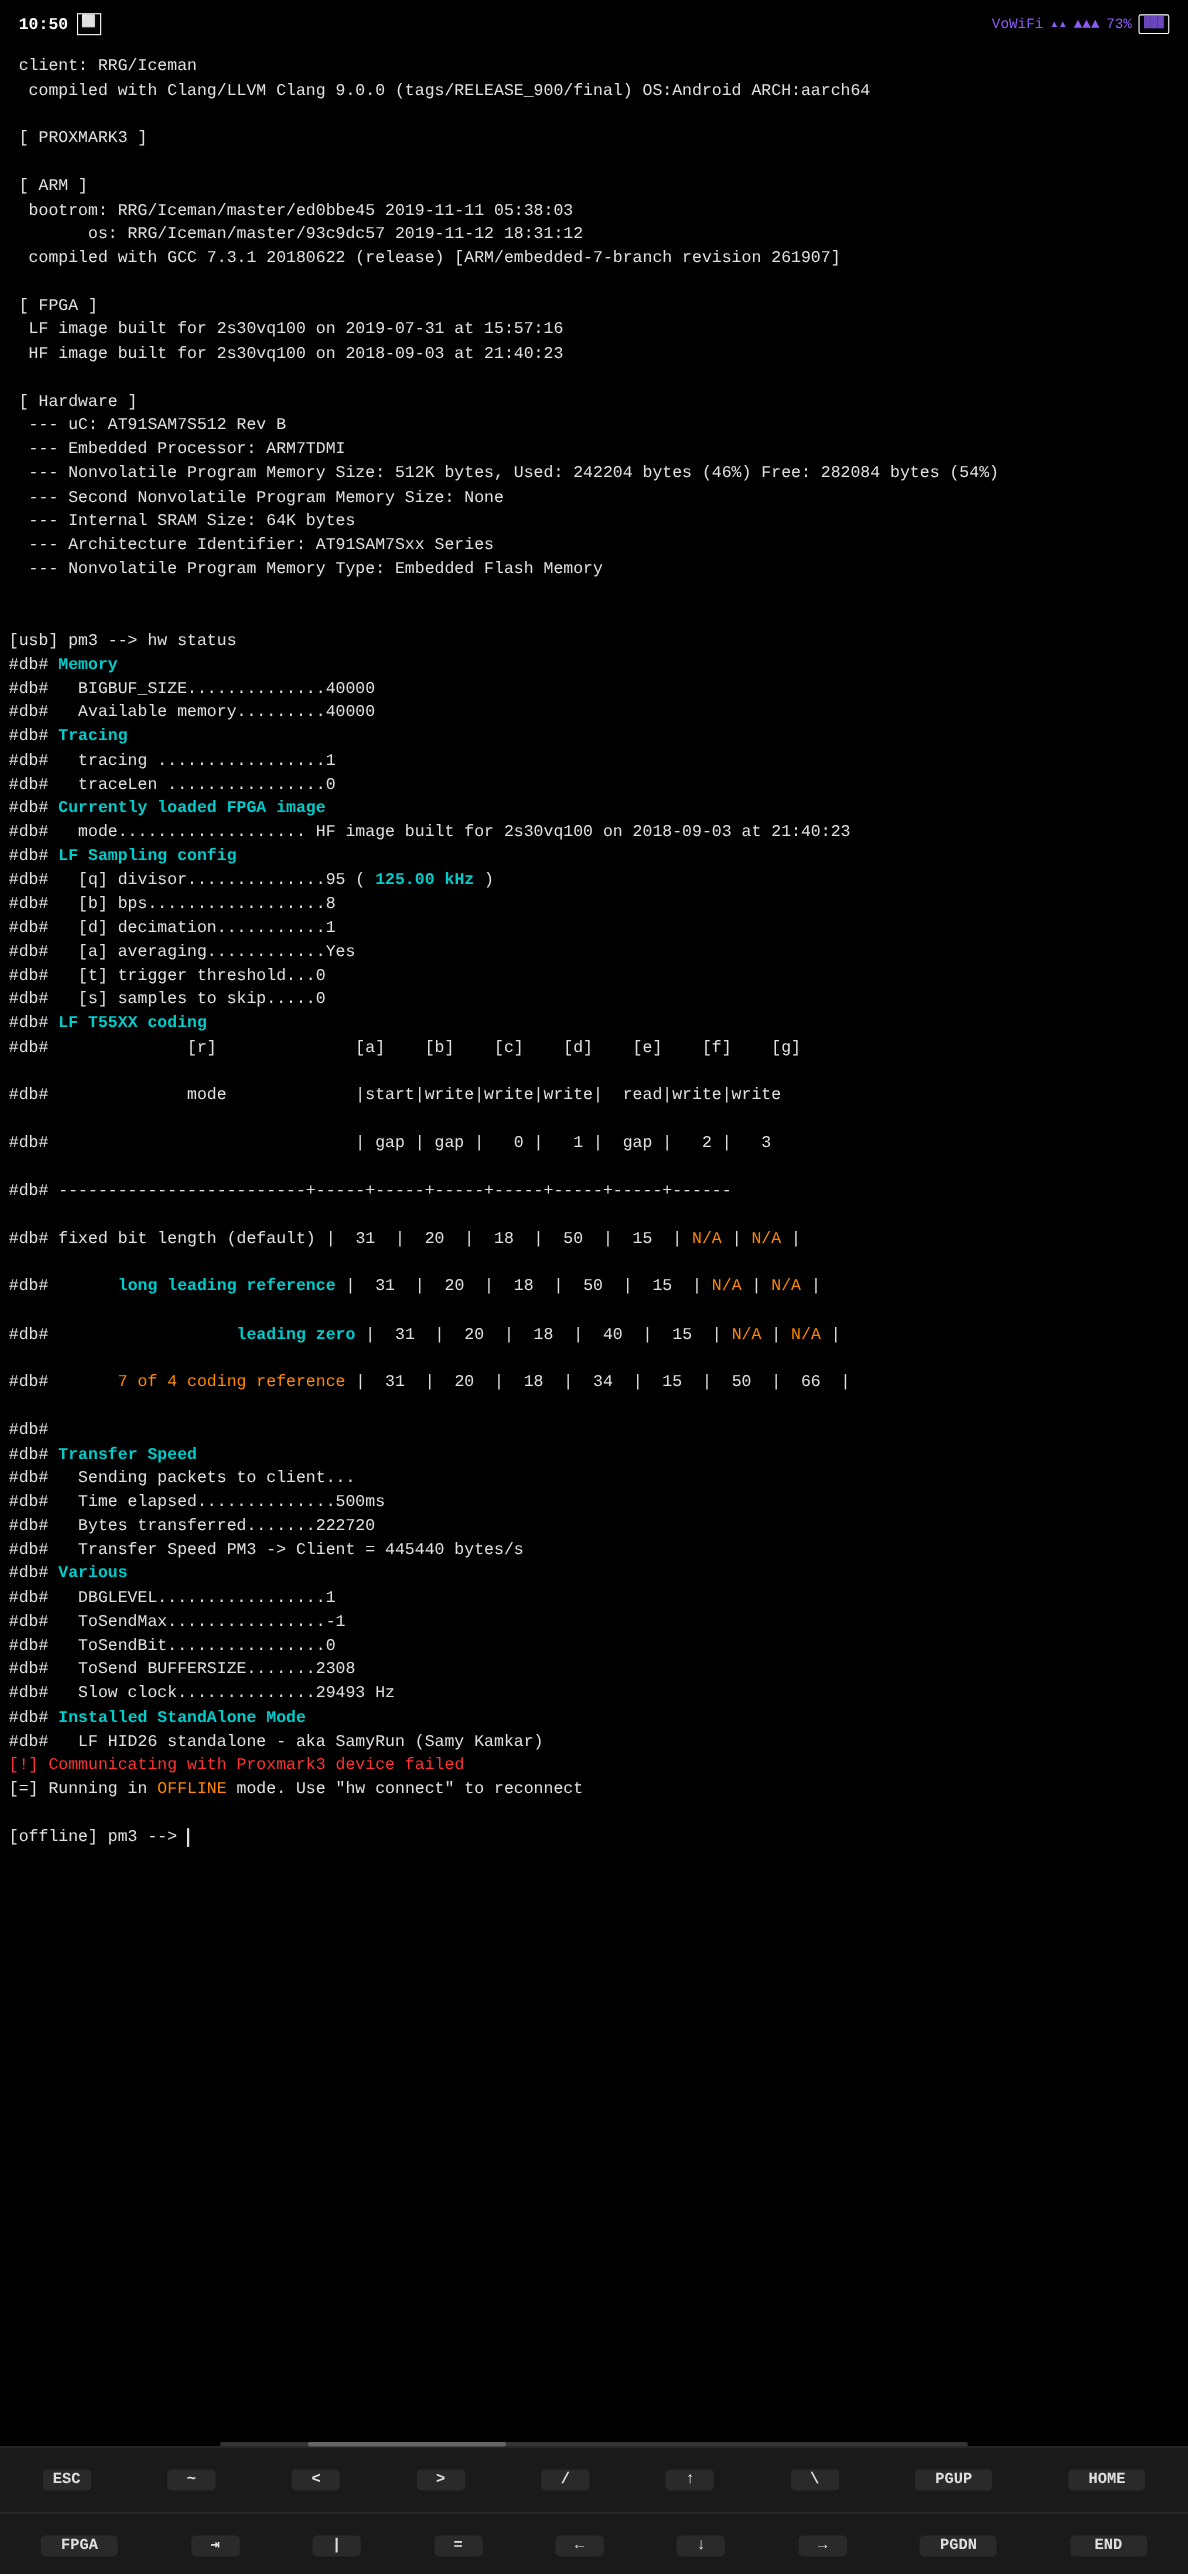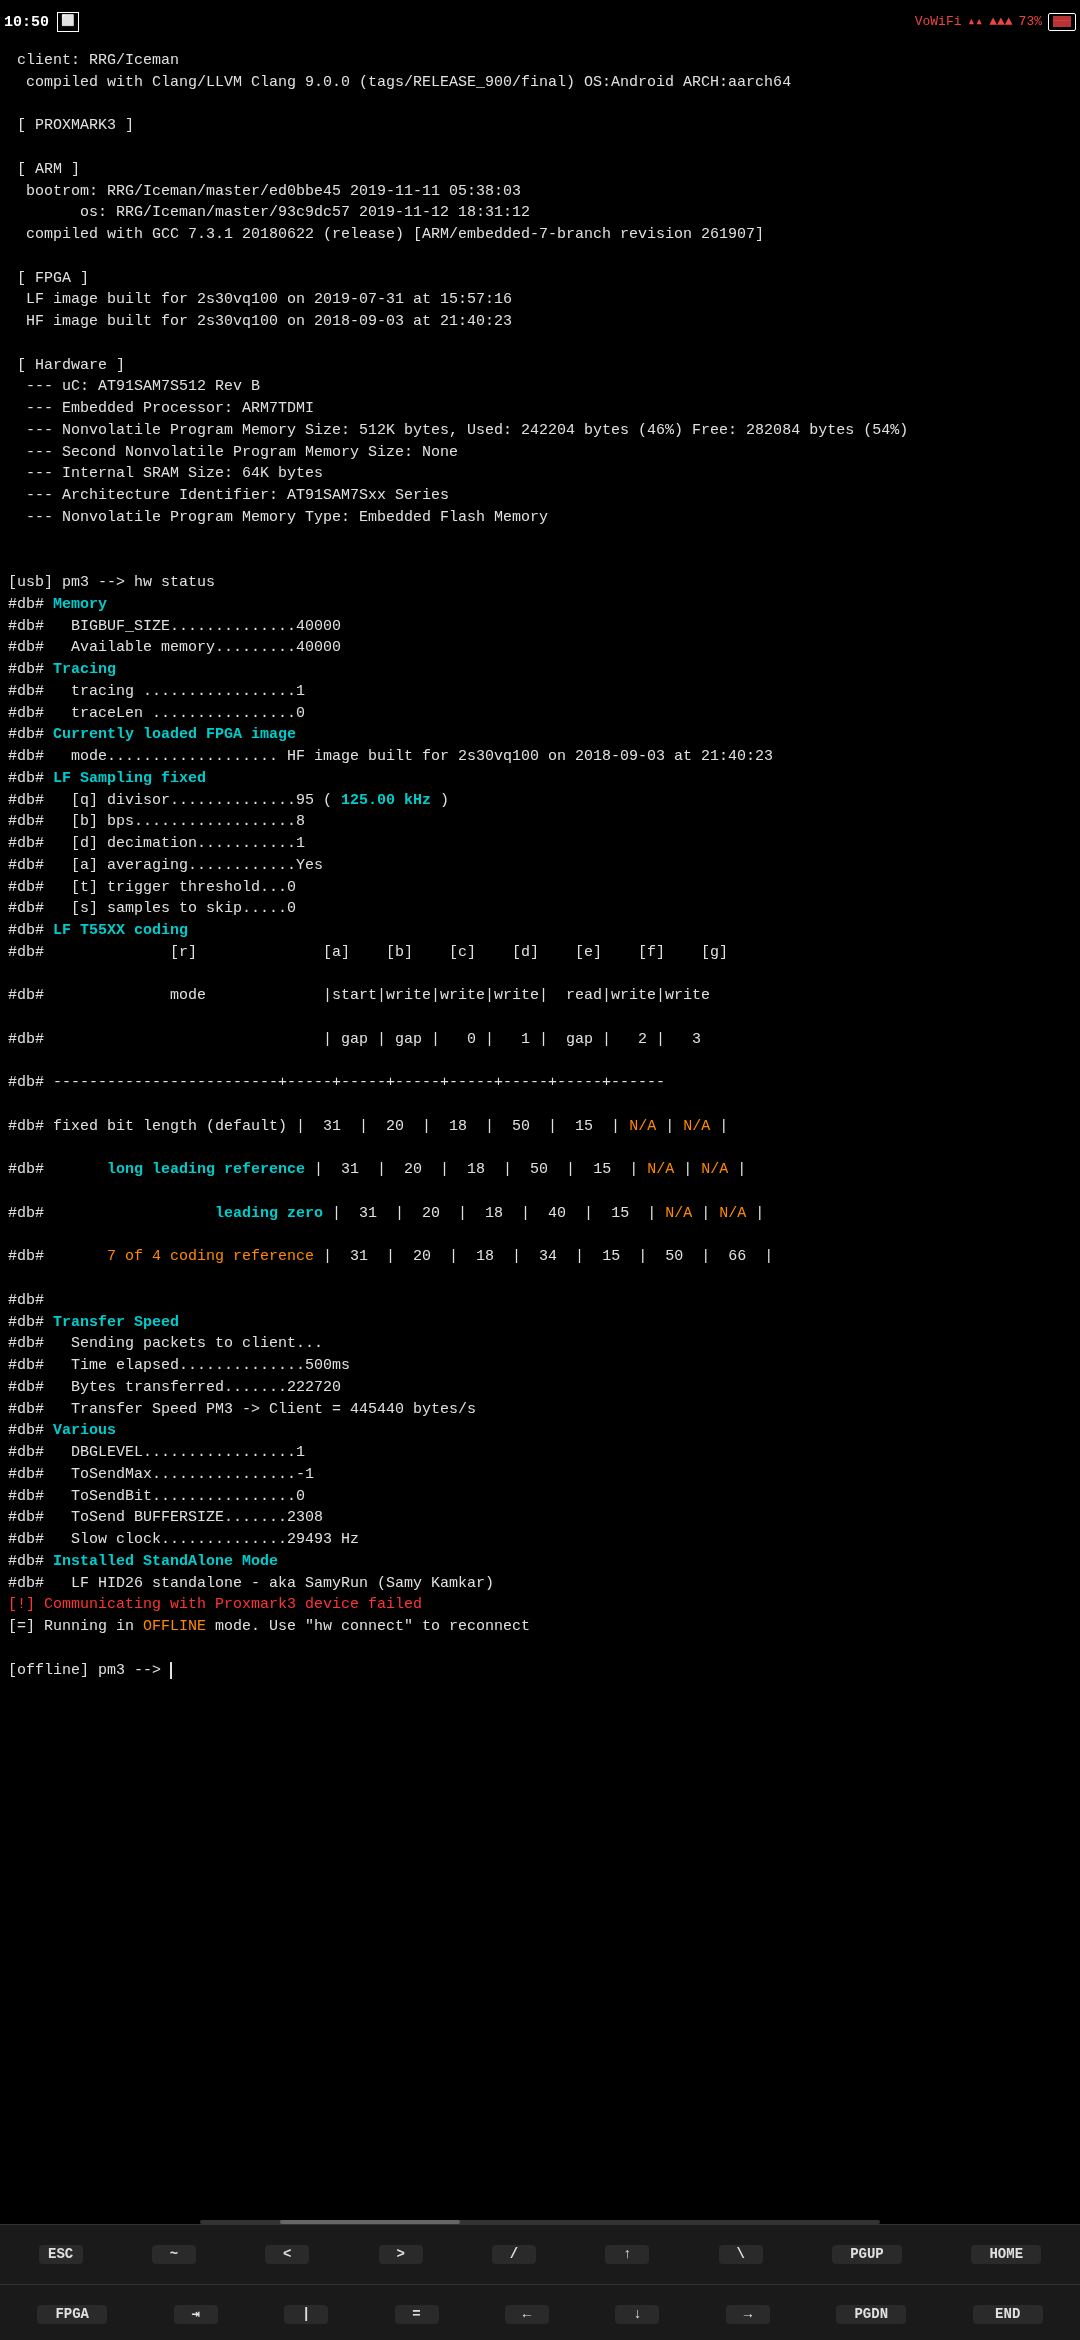--- a/index.html
+++ b/index.html
@@ -12,36 +12,36 @@
       line-height: 1.4;
       width: 100%;
       max-width: 1080px;
       overflow-x: hidden;
     }
     .status-bar {
       background: #000;
       display: flex;
       align-items: center;
       justify-content: space-between;
-      padding: 6px 4px;
+      padding: 6px 17px;
       height: 44px;
     }
     .status-left {
       display: flex;
       align-items: center;
       gap: 8px;
       color: #fff;
       font-size: 15px;
       font-weight: bold;
     }
     .status-right {
       display: flex;
       align-items: center;
       gap: 6px;
-      color: #ef4444;
+      color: #8b5cf6;
       font-size: 13px;
     }
     .terminal-area {
       background: #000;
       padding: 6px 8px;
       overflow-x: auto;
       white-space: pre;
       font-size: 15px;
       line-height: 1.45;
       min-height: calc(100vh - 44px - 120px);
@@ -147,21 +147,21 @@
 
 [usb] pm3 --&gt; hw status
 #db# </span><span class="cyan">Memory</span><span class="white">
 #db#   BIGBUF_SIZE..............40000
 #db#   Available memory.........40000
 #db# </span><span class="cyan">Tracing</span><span class="white">
 #db#   tracing .................1
 #db#   traceLen ................0
 #db# </span><span class="cyan">Currently loaded FPGA image</span><span class="white">
 #db#   mode................... HF image built for 2s30vq100 on 2018-09-03 at 21:40:23
-#db# </span><span class="cyan">LF Sampling fixed</span><span class="white">
+#db# </span><span class="cyan">LF Sampling config</span><span class="white">
 #db#   [q] divisor..............95 ( </span><span class="cyan">125.00 kHz</span><span class="white"> )
 #db#   [b] bps..................8
 #db#   [d] decimation...........1
 #db#   [a] averaging............Yes
 #db#   [t] trigger threshold...0
 #db#   [s] samples to skip.....0
 #db# </span><span class="cyan">LF T55XX coding</span><span class="white">
 #db#              [r]              [a]    [b]    [c]    [d]    [e]    [f]    [g]
 
 #db#              mode             |start|write|write|write|  read|write|write

